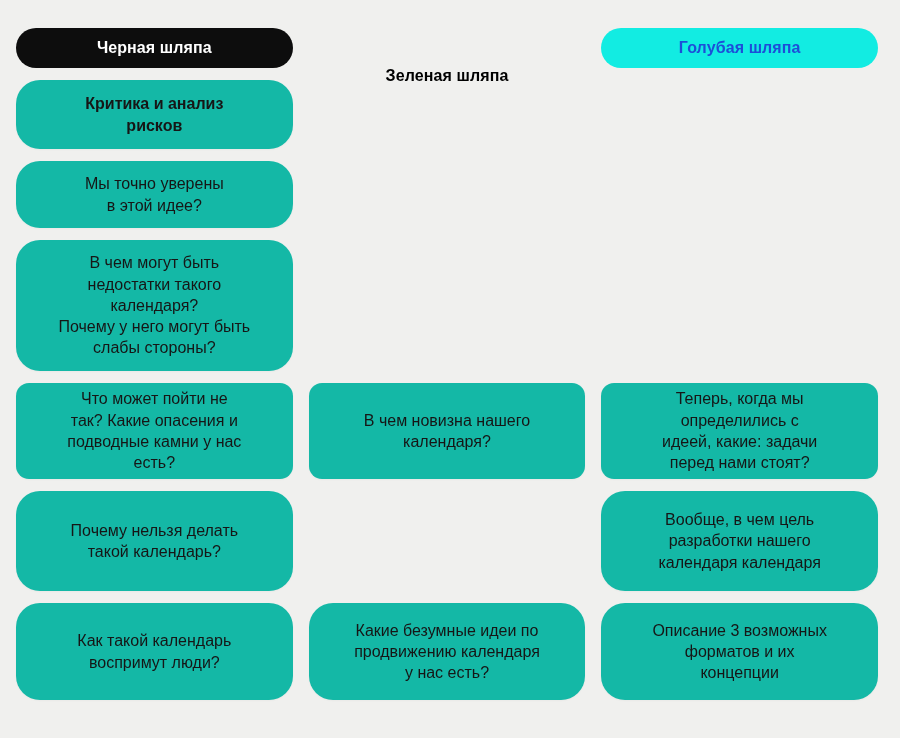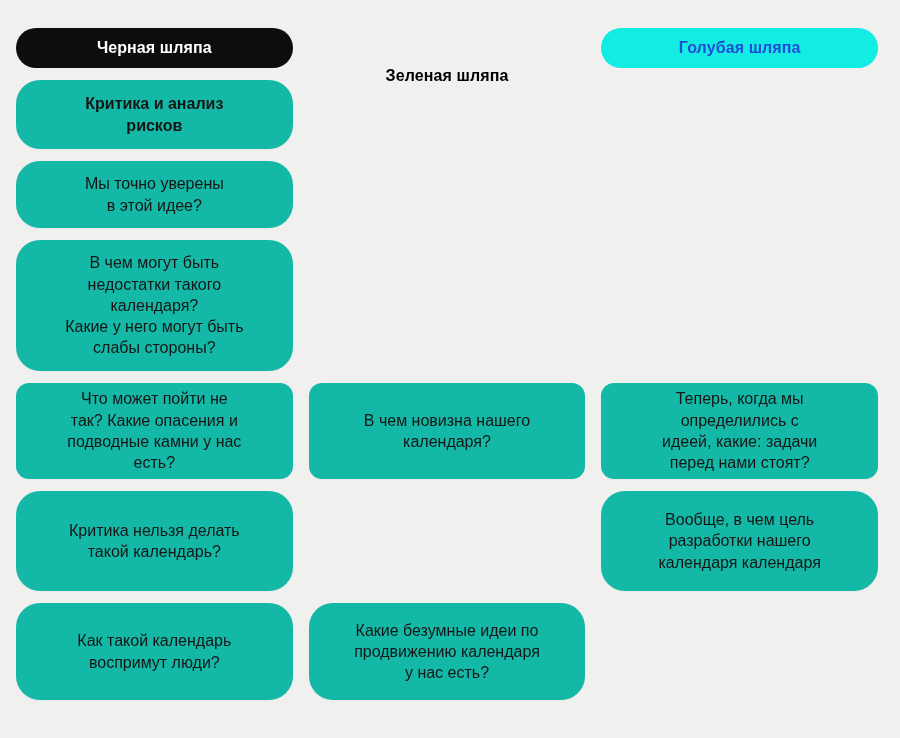--- a/index.html
+++ b/index.html
@@ -72,38 +72,41 @@
   <div class="pill pill-green c2 r1">Зеленая шляпа</div>
   <div class="pill pill-cyan c3 r1">Голубая шляпа</div>
 
   <div class="card bold c1 r2">Критика и анализ
 рисков</div>
   <div class="card c1 r3">Мы точно уверены
 в этой идее?</div>
   <div class="card c1 r4">В чем могут быть
 недостатки такого
 календаря?
-Какие у него могут быть
+Почему у него могут быть
 слабы стороны?</div>
   <div class="card c1 r5">Что может пойти не
 так? Какие опасения и
 подводные камни у нас
 есть?</div>
-  <div class="card c1 r6">Критика нельзя делать
+  <div class="card c1 r6">Почему нельзя делать
 такой календарь?</div>
   <div class="card c1 r7">Как такой календарь
 воспримут люди?</div>
 
   <div class="card c2 r5">В чем новизна нашего
 календаря?</div>
   <div class="card c2 r7">Какие безумные идеи по
 продвижению календаря
 у нас есть?</div>
 
   <div class="card c3 r5">Теперь, когда мы
 определились с
 идеей, какие: задачи
 перед нами стоят?</div>
   <div class="card c3 r6">Вообще, в чем цель
 разработки нашего
 календаря календаря</div>
+  <div class="card c3 r7">Описание 3 возможных
+форматов и их
+концепции</div>
 
 </div>
 
 </body></html>

